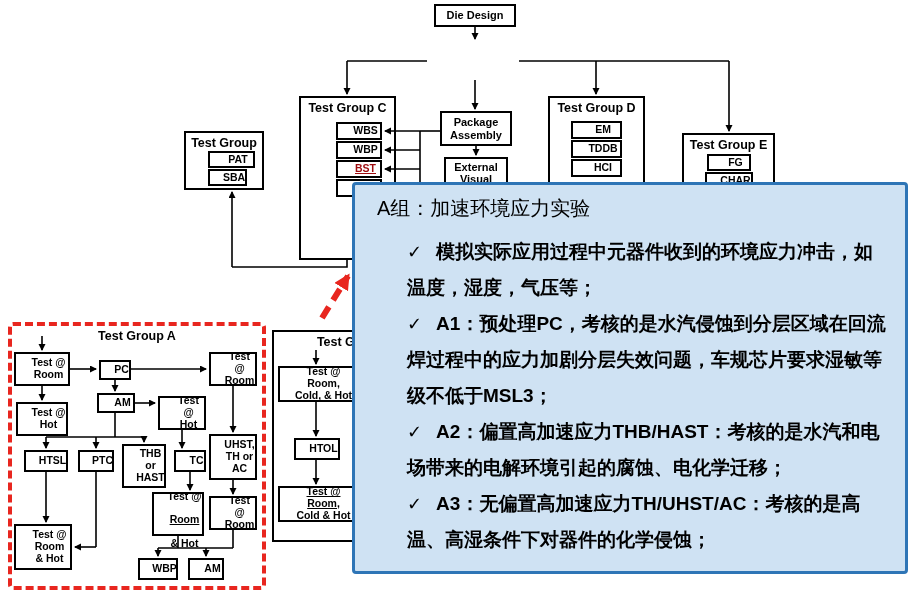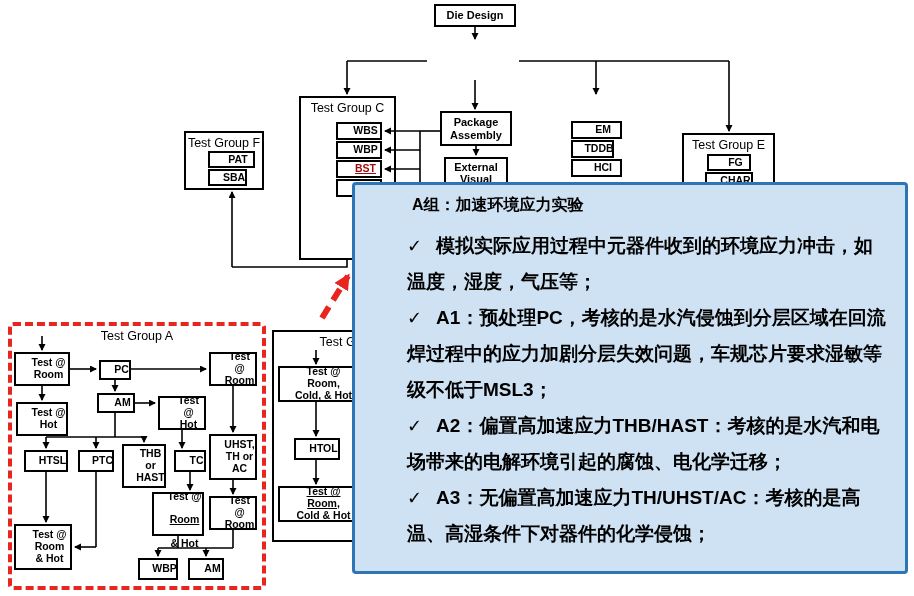--- a/index.html
+++ b/index.html
@@ -6,28 +6,28 @@
   .page { position:relative; width:914px; height:596px; background:#fff; overflow:hidden;
           font-family:"Liberation Sans","DejaVu Sans",sans-serif; color:#000; }
   .layer { position:absolute; left:0; top:0; }
   .box { position:absolute; box-sizing:border-box; border:2px solid #000; background:#fff;
          display:flex; align-items:center; justify-content:center; text-align:center;
          font-weight:700; white-space:pre-line; line-height:1.12; z-index:4; }
   .flowbox { font-size:11px; }
   .nb { font-size:10.5px;padding-left:13px; }
   .group { position:absolute; box-sizing:border-box; border:2px solid #000; background:#fff; z-index:2; }
   .group-title { position:absolute; left:0; top:3px; width:100%; text-align:center;
-                 font-weight:400; font-size:12.5px; z-index:4; }
+                 font-weight:700; font-size:12.5px; z-index:4; }
   .group-a { border:4px dashed #e8261f; border-radius:5px; }
   .u { text-decoration:underline; }
   .bst { color:#9e0b0f; text-decoration:underline; }
   .callout { position:absolute; left:352px; top:182px; width:556px; height:392px;
              box-sizing:border-box; background:#cfe2f3; border:3px solid #2e75b6;
              border-radius:4px; z-index:10; padding:10px 16px 0 22px; }
-  .callout-title { font-size:16px; font-weight:700;margin-left:35px; }
+  .callout-title { font-size:20px; font-weight:400; }
   .callout ul { list-style:none; margin:12px 0 0 0; padding:0 0 0 30px; }
   .callout li { font-size:19px; font-weight:700; line-height:36px; }
   .chk { margin-right:14px; font-size:18px; }
   svg { position:absolute; left:0; top:0; }
 </style>
 </head>
 <body>
 
 <div class="page">
 
@@ -47,20 +47,23 @@
     <line x1="476" y1="146" x2="476" y2="155" stroke="#000" stroke-width="1.6" marker-end="url(#ah)"></line>
     <polyline points="347,260 347,267 232,267" fill="none" stroke="#000" stroke-width="1.6"></polyline>
     <line x1="232" y1="267" x2="232" y2="192" stroke="#000" stroke-width="1.6" marker-end="url(#ah)"></line>
   </svg>
 
   <div class="group" style="left:184px;top:131px;width:80px;height:59px">
     <div class="group-title">Test Group F</div>
   </div>
   <div class="group" style="left:299px;top:96px;width:97px;height:164px">
     <div class="group-title">Test Group C</div>
+  </div>
+  <div class="group" style="left:548px;top:96px;width:97px;height:96px">
+    <div class="group-title">Test Group D</div>
   </div>
   <div class="group" style="left:682px;top:133px;width:93px;height:92px">
     <div class="group-title">Test Group E</div>
   </div>
   <div class="group group-a" style="left:8px;top:322px;width:258px;height:268px">
     <div class="group-title">Test Group A</div>
   </div>
   <div class="group" style="left:272px;top:330px;width:168px;height:212px">
     <div class="group-title">Test Group B</div>
   </div>
@@ -111,21 +114,21 @@
 
   <div class="box nb" style="left:208px;top:151px;width:47px;height:17px">PAT</div>
   <div class="box nb" style="left:208px;top:169px;width:39px;height:17px">SBA</div>
 
   <div class="box nb" style="left:336px;top:122px;width:46px;height:18px">WBS</div>
   <div class="box nb" style="left:336px;top:141px;width:46px;height:18px">WBP</div>
   <div class="box nb bst" style="left:336px;top:160px;width:46px;height:18px">BST</div>
   <div class="box nb" style="left:336px;top:179px;width:46px;height:18px"></div>
 
   <div class="box nb" style="left:571px;top:121px;width:51px;height:18px">EM</div>
-  <div class="box nb" style="left:571px;top:140px;width:43px;height:18px">TDDB</div>
+  <div class="box nb" style="left:571px;top:140px;width:51px;height:18px">TDDB</div>
   <div class="box nb" style="left:571px;top:159px;width:51px;height:18px">HCI</div>
 
   <div class="box nb" style="left:707px;top:154px;width:44px;height:17px">FG</div>
   <div class="box nb" style="left:705px;top:172px;width:48px;height:17px">CHAR</div>
 
   <div class="box nb" style="left:14px;top:352px;width:56px;height:34px">Test @
 Room</div>
   <div class="box nb" style="left:99px;top:360px;width:32px;height:20px">PC</div>
   <div class="box nb" style="left:209px;top:352px;width:48px;height:34px">Test @
 Room</div>

